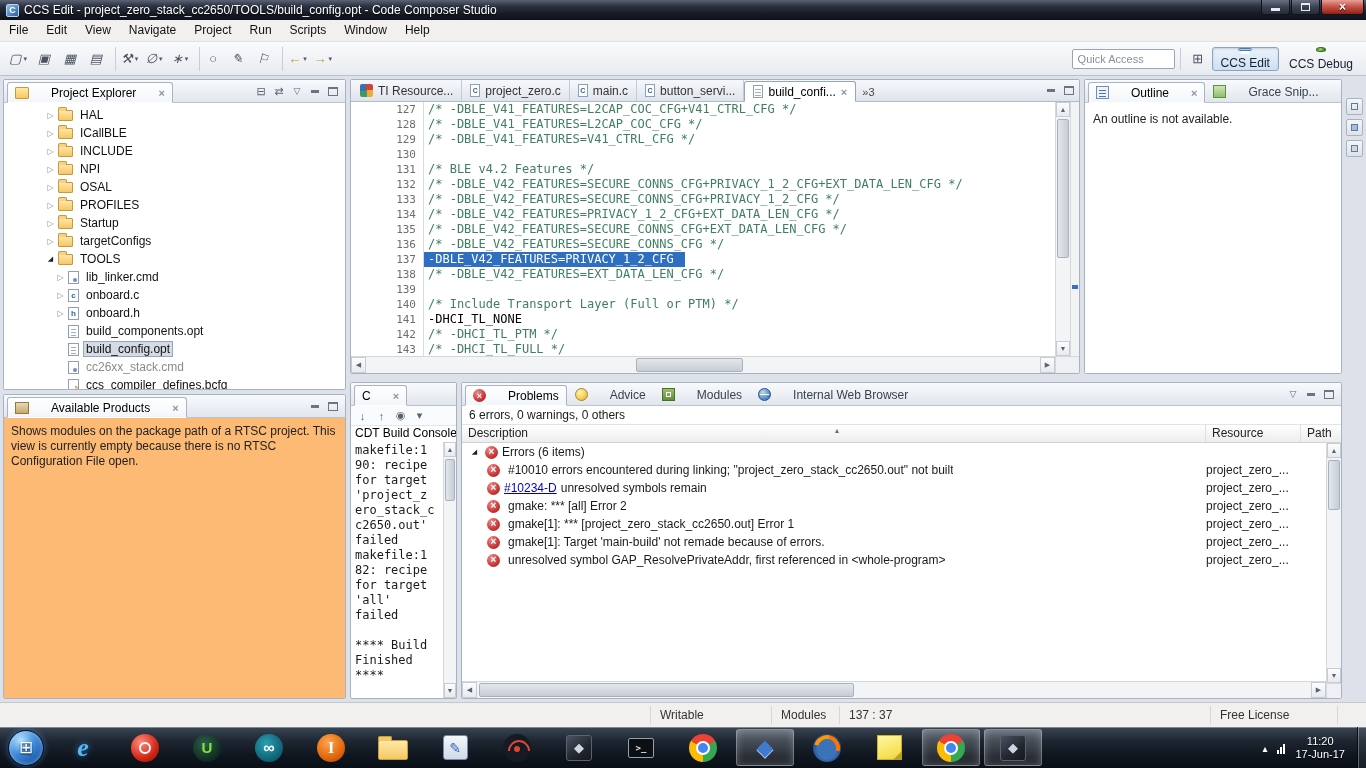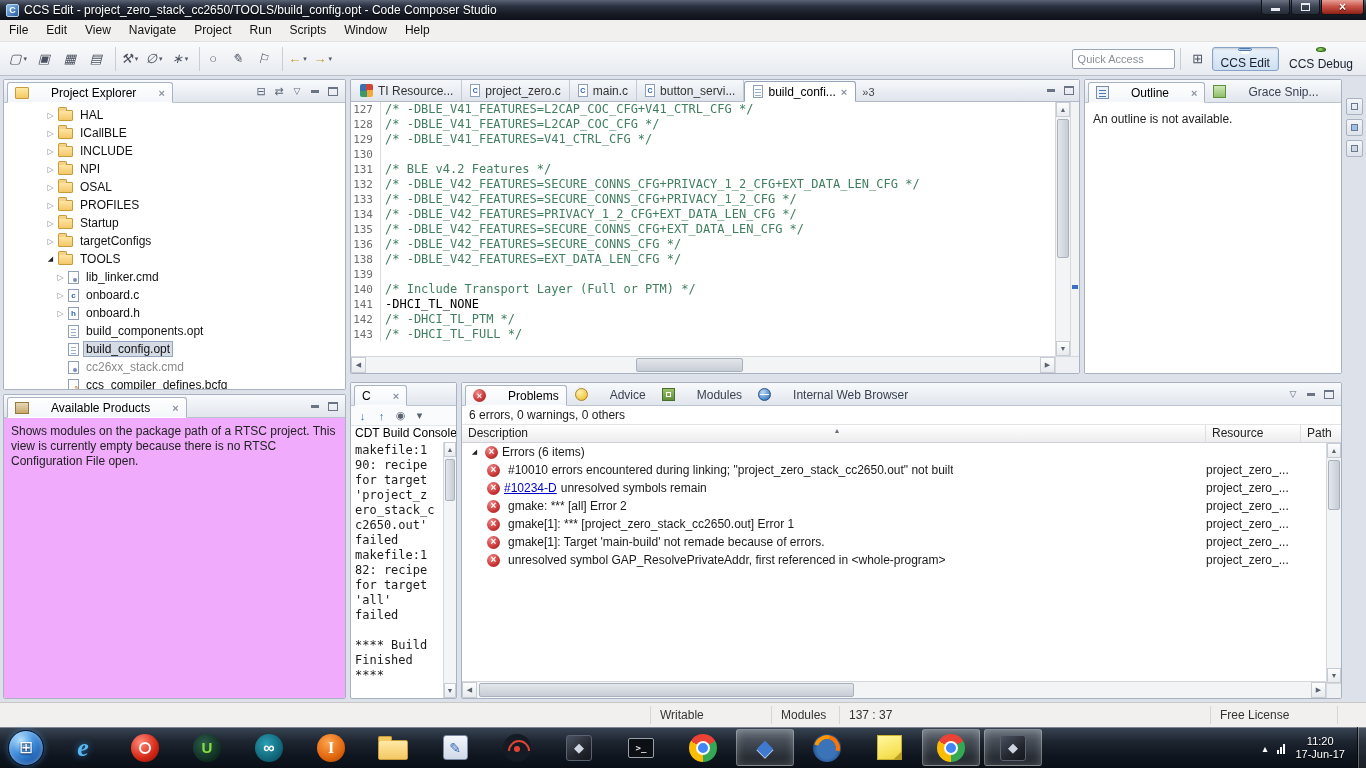--- a/index.html
+++ b/index.html
@@ -88,38 +88,38 @@
   .tree-row.filec .ticon::after { content:"c"; position:absolute; inset:0; display:flex; align-items:center; justify-content:center; font:bold 8px "Liberation Sans",sans-serif; color:#2f64b5; }
   .tree-row.fileh .ticon::after { content:"h"; position:absolute; inset:0; display:flex; align-items:center; justify-content:center; font:bold 8px "Liberation Sans",sans-serif; color:#2f64b5; }
   .tree-row.filecmd .ticon::after { content:""; position:absolute; right:1px; bottom:1px; width:4px; height:4px; border-radius:50%; background:#7a87c8; }
   .tree-row.fileopt .ticon::after { content:""; position:absolute; left:2px; right:2px; top:3px; height:1px; background:#9ab0c8; box-shadow:0 3px 0 #9ab0c8, 0 6px 0 #9ab0c8; }
   .tree-row.filebcfg .ticon::after { content:"✎"; position:absolute; right:-2px; bottom:-2px; font-size:7px; color:#b87a1a; }
   .tlabel { font-size:12px; color:#111; padding:0 2px; }
   .tree-row.selected .tlabel { background:#d4dbe5; outline:1px solid #94a7c0; }
   .tree-row.dim .tlabel { color:#8a8a8a; }
 
   
-  .avp-body { flex:1; padding:6px 7px; font-size:12px; line-height:15px; color:#222; background:#f0abfc; }
+  .avp-body { flex:1; padding:6px 7px; font-size:12px; line-height:15px; color:#222; background:#fdba74; }
 
   
   .etabs { height:22px; flex:none; display:flex; align-items:flex-end; background:linear-gradient(#f6f8fb,#dfe4ec); border-bottom:1px solid #b2bcc9; padding:0 1px; }
   .etabs-list { display:flex; align-items:flex-end; height:100%; }
   .etab { height:21px; display:flex; align-items:center; gap:5px; padding:0 8px; font-size:12px; color:#333; border-right:1px solid #c5cbd5; white-space:nowrap; }
   .etab.active { background:#fff; border:1px solid #97a5bb; border-bottom:1px solid #fff; border-radius:3px 3px 0 0; margin-bottom:-1px; color:#000; }
   .etab .tclose { display:none; }
   .etab.active .tclose { display:inline-block; }
   .eticon { width:13px; height:13px; flex:none; position:relative; }
   .eticon.resource { border-radius:2px; background:conic-gradient(#d04436 0 25%, #f2a93b 0 50%, #3a9a6a 0 75%, #3a6fb0 0); }
   .eticon.cfile { width:10px; height:13px; background:#fff; border:1px solid #8ea0b8; }
   .eticon.cfile::after { content:"C"; position:absolute; inset:0; display:flex; align-items:center; justify-content:center; font:bold 7px "Liberation Sans",sans-serif; color:#2a5db0; }
   .eticon.optfile { width:10px; height:13px; background:#fff; border:1px solid #8ea0b8; }
   .eticon.optfile::after { content:""; position:absolute; left:1px; right:1px; top:3px; height:1px; background:#9ab0c8; box-shadow:0 3px 0 #9ab0c8, 0 6px 0 #9ab0c8; }
   .etab-overflow { font-size:11px; color:#444; padding:0 5px 3px 6px; }
   .ebody { flex:1; display:flex; overflow:hidden; background:#fff; }
-  .code-scroll { flex:1; overflow:hidden; }
+  .code-scroll { flex:1; overflow:hidden;margin-left:43px; }
   .code-line { display:flex; height:15px; line-height:15px; font-family:"DejaVu Sans Mono",monospace; font-size:12px; }
   .ln { width:30px; flex:none; text-align:right; padding-right:7px; color:#6e6e6e; font-size:11px; border-right:1px solid #dcdcdc; background:#fff; }
   .code { white-space:pre; padding:0 4px; color:#000; }
   .comment .code { color:var(--comment-green,#3f7f5f); }
   .hl .code { background:var(--selection-blue,#2f6fc1); color:#fff; }
   .ruler { width:9px; flex:none; background:#f2f3f5; border-left:1px solid #d8d8d8; position:relative; }
   .rmark { position:absolute; left:1px; right:1px; height:4px; top:72%; background:#3b6fc4; }
 
   
   .vscroll { width:15px; flex:none; display:flex; flex-direction:column; background:#f3f4f6; border-left:1px solid #d5d9de; }
@@ -583,20 +583,24 @@
             <div class="code-line comment">
               <span class="ln">135</span>
               <span class="code">/* -DBLE_V42_FEATURES=SECURE_CONNS_CFG+EXT_DATA_LEN_CFG */</span>
             </div>
 
             <div class="code-line comment">
               <span class="ln">136</span>
               <span class="code">/* -DBLE_V42_FEATURES=SECURE_CONNS_CFG */</span>
             </div>
 
+            <div class="code-line plain hl">
+              <span class="ln">137</span>
+              <span class="code">-DBLE_V42_FEATURES=PRIVACY_1_2_CFG </span>
+            </div>
 
             <div class="code-line comment">
               <span class="ln">138</span>
               <span class="code">/* -DBLE_V42_FEATURES=EXT_DATA_LEN_CFG */</span>
             </div>
 
             <div class="code-line">
               <span class="ln">139</span>
               <span class="code"></span>
             </div>

